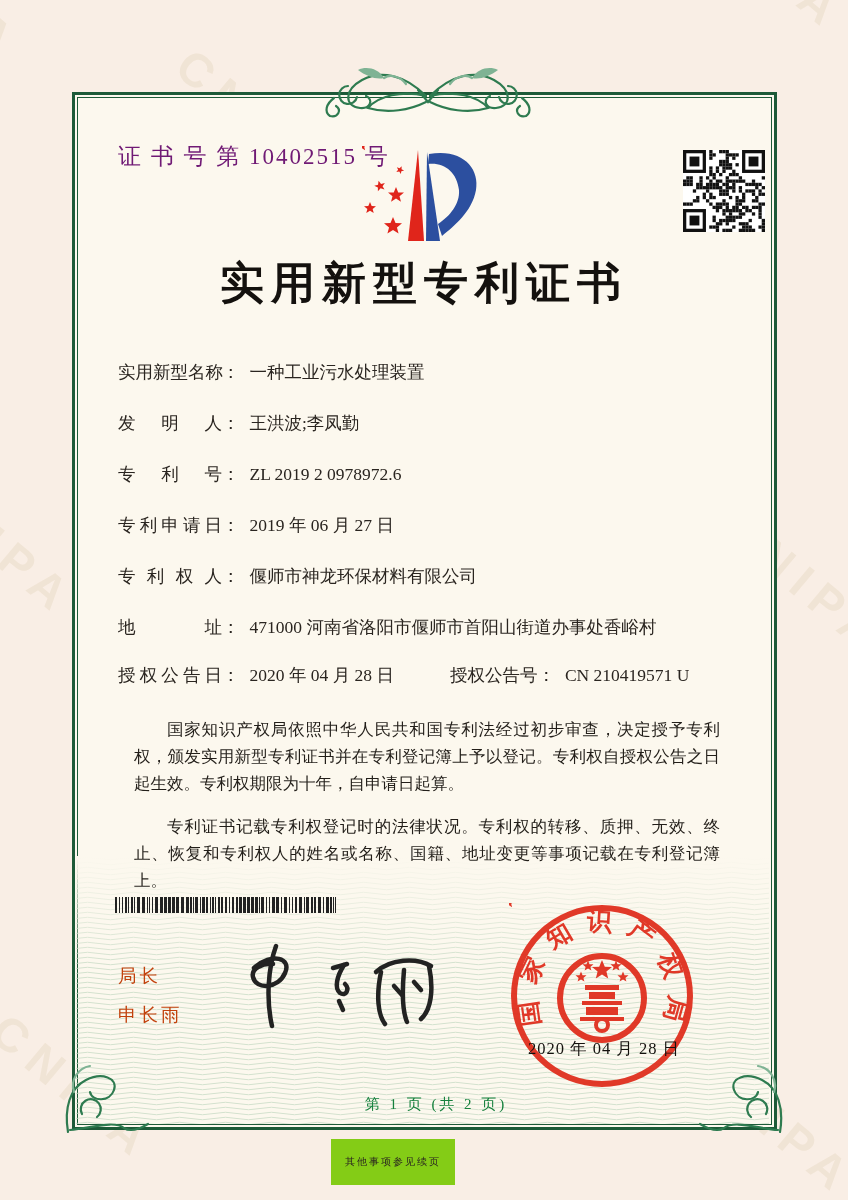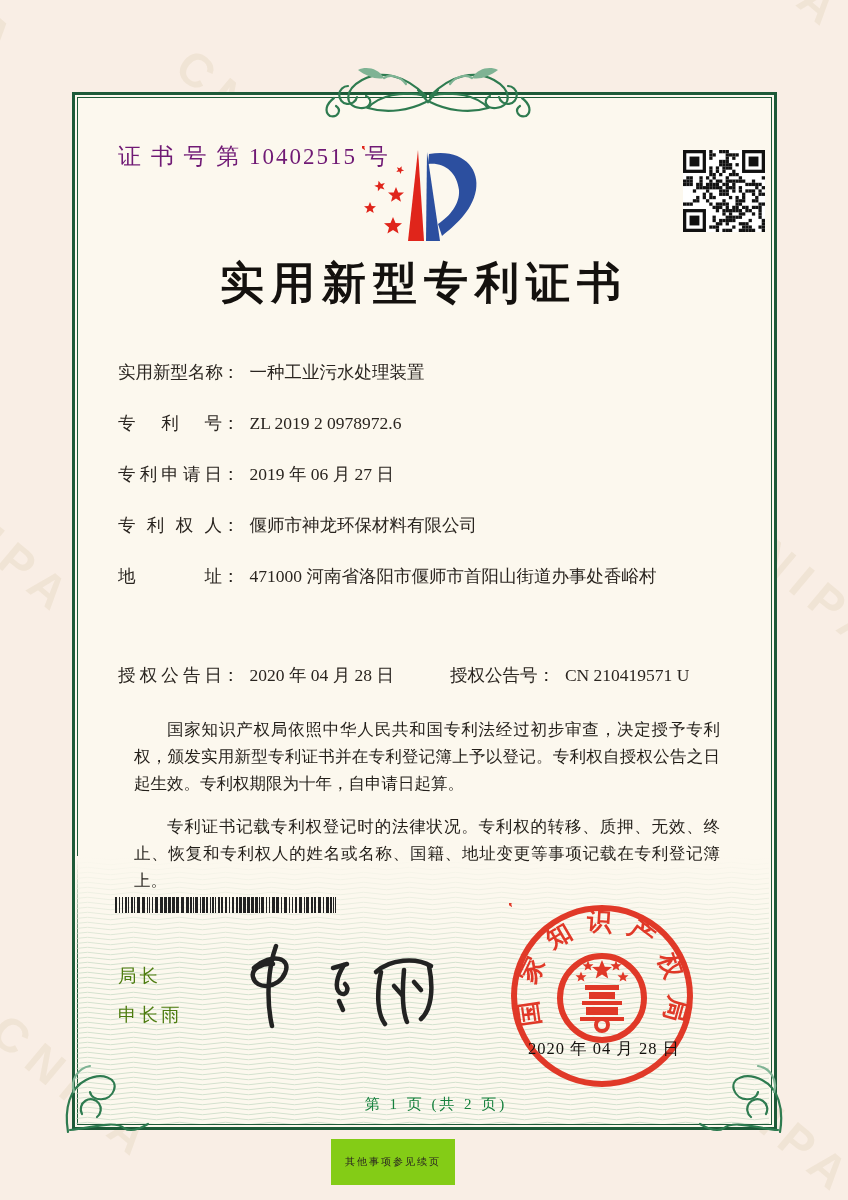--- a/index.html
+++ b/index.html
@@ -40,21 +40,21 @@
   .grant .gpart2{margin-left:56px;}
   .paras{
     position:absolute;left:118px;top:700px;width:618px;
     font-size:16.5px;line-height:27px;text-align:justify;color:#221e19;
   }
   .paras p{margin:16px;text-indent:2em;}
   .barcode{position:absolute;left:115px;top:897px;width:223px;height:16px;}
   .officer{
     position:absolute;left:118px;top:963px;
     font-family:"Liberation Sans","DejaVu Sans",sans-serif;
-    font-size:18.5px;color:#4d7c0f;letter-spacing:3px;
+    font-size:18.5px;color:#c2410c;letter-spacing:3px;
   }
   .officer div{margin-bottom:14px;}
   .sig{position:absolute;left:238px;top:938px;width:212px;height:102px;}
   .seal{position:absolute;left:509px;top:903px;width:186px;height:186px;}
   .seal-date{
     position:absolute;left:524px;top:1038px;width:160px;text-align:center;
     font-size:16.5px;color:#14110e;letter-spacing:1px;white-space:nowrap;
   }
   .pageno{
     position:absolute;left:12px;top:1095px;width:848px;text-align:center;
@@ -363,20 +363,23 @@
       <rect x="24" y="24" width="1" height="1" fill="#111"></rect>
     </svg>
 
   <div class="title">实用新型专利证书</div>
 
   <div class="fields">
     <div class="frow">
       <span class="flabel">实用新型名称</span><span class="fcolon">：</span><span>一种工业污水处理装置</span>
     </div>
     <div class="frow">
+      <span class="flabel">发明人</span><span class="fcolon">：</span><span>王洪波;李凤勤</span>
+    </div>
+    <div class="frow">
       <span class="flabel">专利号</span><span class="fcolon">：</span><span>ZL 2019 2 0978972.6</span>
     </div>
     <div class="frow">
       <span class="flabel">专利申请日</span><span class="fcolon">：</span><span>2019 年 06 月 27 日</span>
     </div>
     <div class="frow">
       <span class="flabel">专利权人</span><span class="fcolon">：</span><span>偃师市神龙环保材料有限公司</span>
     </div>
     <div class="frow">
       <span class="flabel">地址</span><span class="fcolon">：</span><span>471000 河南省洛阳市偃师市首阳山街道办事处香峪村</span>

